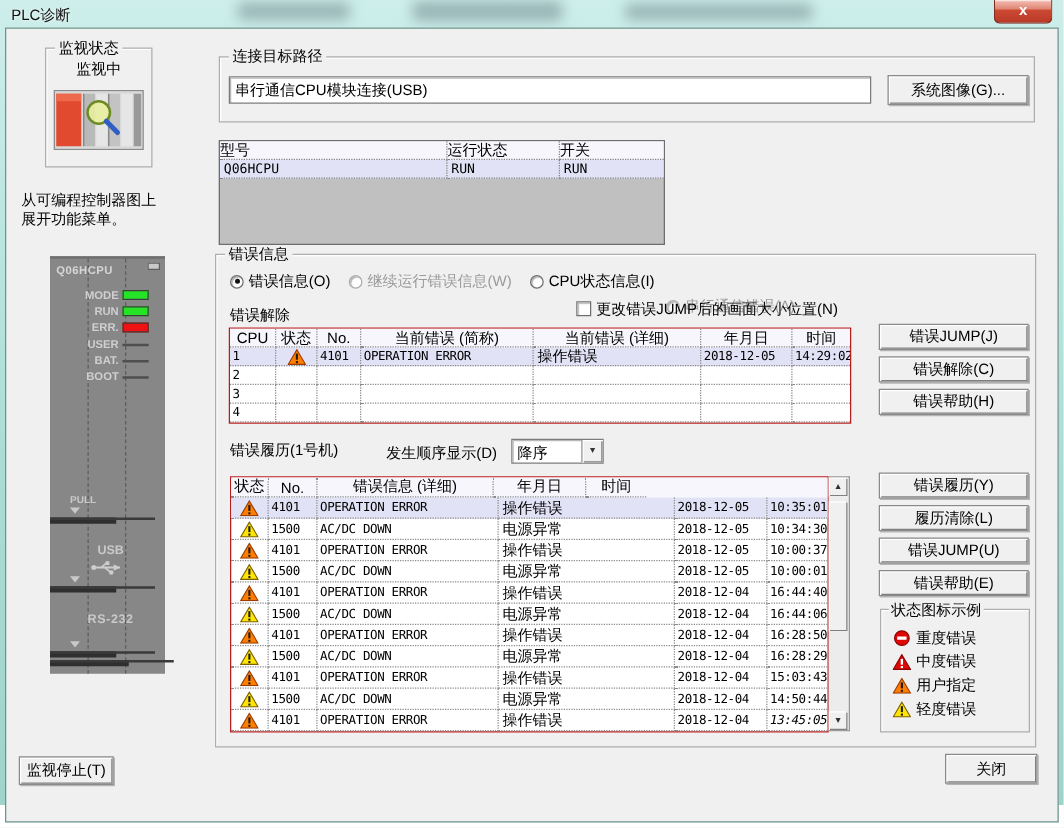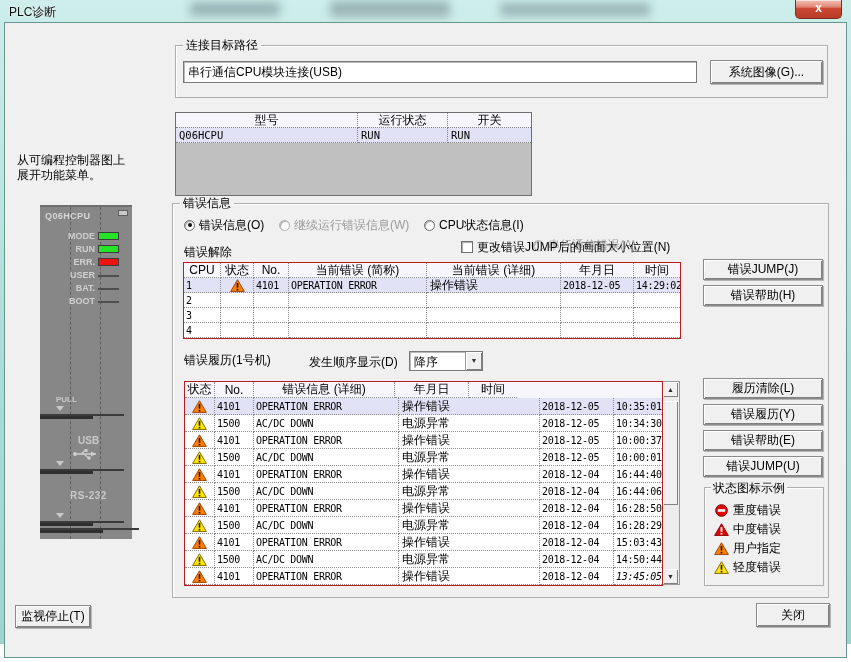--- a/index.html
+++ b/index.html
@@ -63,21 +63,21 @@
     font-family:"Liberation Sans", sans-serif; }
   .sysimg-btn { left:705px; top:37px; width:113px; height:24px; }
 
   
   .model-table { position:absolute; left:170px; top:89px; width:357px; height:84px; border:1px solid #6e6e6e; background:#c0c0c0; }
   .mt-row { display:flex; height:15px; line-height:14px; }
   .mt-row.header { background:#f6f6fc; }
   .mt-row.data { background:#e2e2f6; }
   .mt-cell { border-right:1px dotted #808080; border-bottom:1px dotted #808080; overflow:hidden; white-space:nowrap; }
   .mt-cell:last-child { border-right:none; }
-  .mt-row.header .mt-cell { text-align:center; }
+  .mt-row.header .mt-cell { }
   .mt-row.data .mt-cell { font-family:"DejaVu Sans Mono", monospace; font-size:10.5px; padding-left:3px; }
 
   
   .err-group { left:167px; top:180px; width:657px; height:395px; }
 
   .radio-item { position:absolute; top:14px; height:14px; display:flex; align-items:center; cursor:default;justify-content:space-between; }
   .radio-circle { width:11px; height:11px; border-radius:50%; background:#fff; border:1px solid #6e6e6e;
     box-shadow:inset 1px 1px 1px #aaa; margin-right:4px; position:relative; flex:none; }
   .radio-circle.checked::after { content:""; position:absolute; left:2.5px; top:2.5px; width:4px; height:4px; border-radius:50%; background:#111; }
   .radio-item.disabled { color:#9b9b9b; }
@@ -155,20 +155,40 @@
 
   <div class="titlebar">
     <span class="title-text">PLC诊断</span>
     <div class="close-btn">
       <span>x</span>
     </div>
   </div>
 
   <div class="body">
 
+    <div class="group monitor-group">
+      <span class="glabel">监视状态</span>
+      <div class="monitor-status">监视中</div>
+      <div class="monitor-img">
+        <svg width="70" height="46" viewBox="0 0 70 46">
+          <rect x="0" y="0" width="70" height="46" fill="#d9d9d9"></rect>
+          <rect x="1" y="2" width="20" height="42" fill="#e14a2e"></rect>
+          <rect x="1" y="2" width="20" height="6" fill="#ef6a4c"></rect>
+          <rect x="23" y="2" width="9" height="42" fill="#b9b9b9"></rect>
+          <rect x="33" y="2" width="9" height="42" fill="#e6e6e6"></rect>
+          <rect x="43" y="2" width="9" height="42" fill="#c3c3c3"></rect>
+          <rect x="53" y="2" width="9" height="42" fill="#e6e6e6"></rect>
+          <rect x="63" y="2" width="6" height="42" fill="#9a9a9a"></rect>
+          <line x1="23" y1="2" x2="23" y2="44" stroke="#7e7e7e"></line>
+          <line x1="43" y1="2" x2="43" y2="44" stroke="#7e7e7e"></line>
+          <circle cx="35" cy="17" r="9" fill="rgba(233,238,160,0.9)" stroke="#6d8b23" stroke-width="2"></circle>
+          <line x1="41" y1="24" x2="50" y2="33" stroke="#2f5fc4" stroke-width="4" stroke-linecap="round"></line>
+        </svg>
+      </div>
+    </div>
 
     <div class="hint">
       <div>从可编程控制器图上</div>
       <div>展开功能菜单。</div>
     </div>
 
     <div class="plc">
       <div class="seam" style="left:30px;"></div>
       <div class="seam" style="left:60px;"></div>
       <div class="plc-model">Q06HCPU</div>
@@ -316,20 +336,21 @@
             <div class="dcell icon-cell" style="width: 33px; flex: 0 0 auto;"></div>
             <div class="dcell mono" style="width: 35px; flex: 0 0 auto;"></div>
             <div class="dcell mono" style="width: 138px; flex: 0 0 auto;"></div>
             <div class="dcell cn" style="width: 134px; flex: 0 0 auto;"></div>
             <div class="dcell mono" style="width: 73px; flex: 0 0 auto;"></div>
             <div class="dcell mono" style="width: 46px; flex: 0 0 auto;"></div>
           </div>
         </div>
       <div class="cur-btns">
           <div class="btn-stack-btn">错误JUMP(J)</div>
+          <div class="btn-stack-btn">错误解除(C)</div>
           <div class="btn-stack-btn">错误帮助(H)</div>
         </div>
 
       <div class="hist-label">错误履历(1号机)</div>
       <div class="order-label">发生顺序显示(D)</div>
       <div class="combo">
         <span class="cval">降序</span>
         <span class="cbtn">▼</span>
       </div>
 
@@ -496,24 +517,24 @@
             <div class="dcell mono" style="width: 48px; flex: 0 0 auto; font-style: italic;">13:45:05</div>
           </div>
         </div>
       <div class="vscroll">
         <div class="sbtn up">▲</div>
         <div class="sthumb"></div>
         <div class="sbtn down">▼</div>
       </div>
 
       <div class="hist-btns">
+          <div class="btn-stack-btn">错误履历(Y)</div>
           <div class="btn-stack-btn">履历清除(L)</div>
-          <div class="btn-stack-btn">错误履历(Y)</div>
+          <div class="btn-stack-btn">错误JUMP(U)</div>
           <div class="btn-stack-btn">错误帮助(E)</div>
-          <div class="btn-stack-btn">错误JUMP(U)</div>
         </div>
 
       <div class="legend-group">
         <span class="glabel">状态图标示例</span>
         <div class="legend-items">
             <div class="legend-row">
               <span class="licon">
                 <svg width="13" height="13" viewBox="0 0 14 14">
                   <circle cx="7" cy="7" r="6.3" fill="#dd0806" stroke="#8c0000"></circle>
                   <rect x="3" y="5.6" width="8" height="2.8" fill="#fff"></rect>

